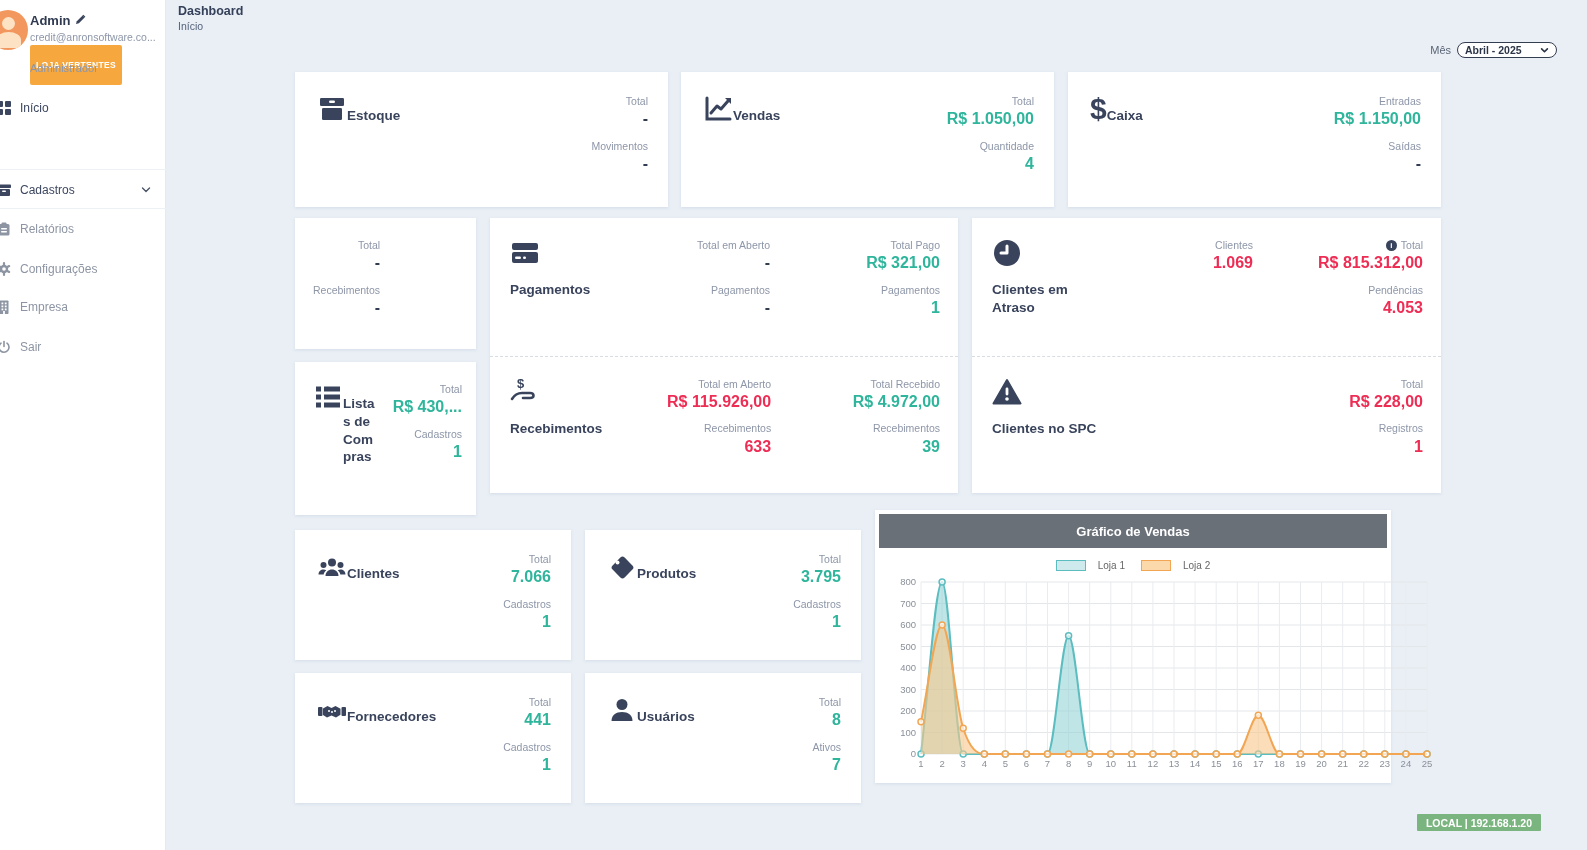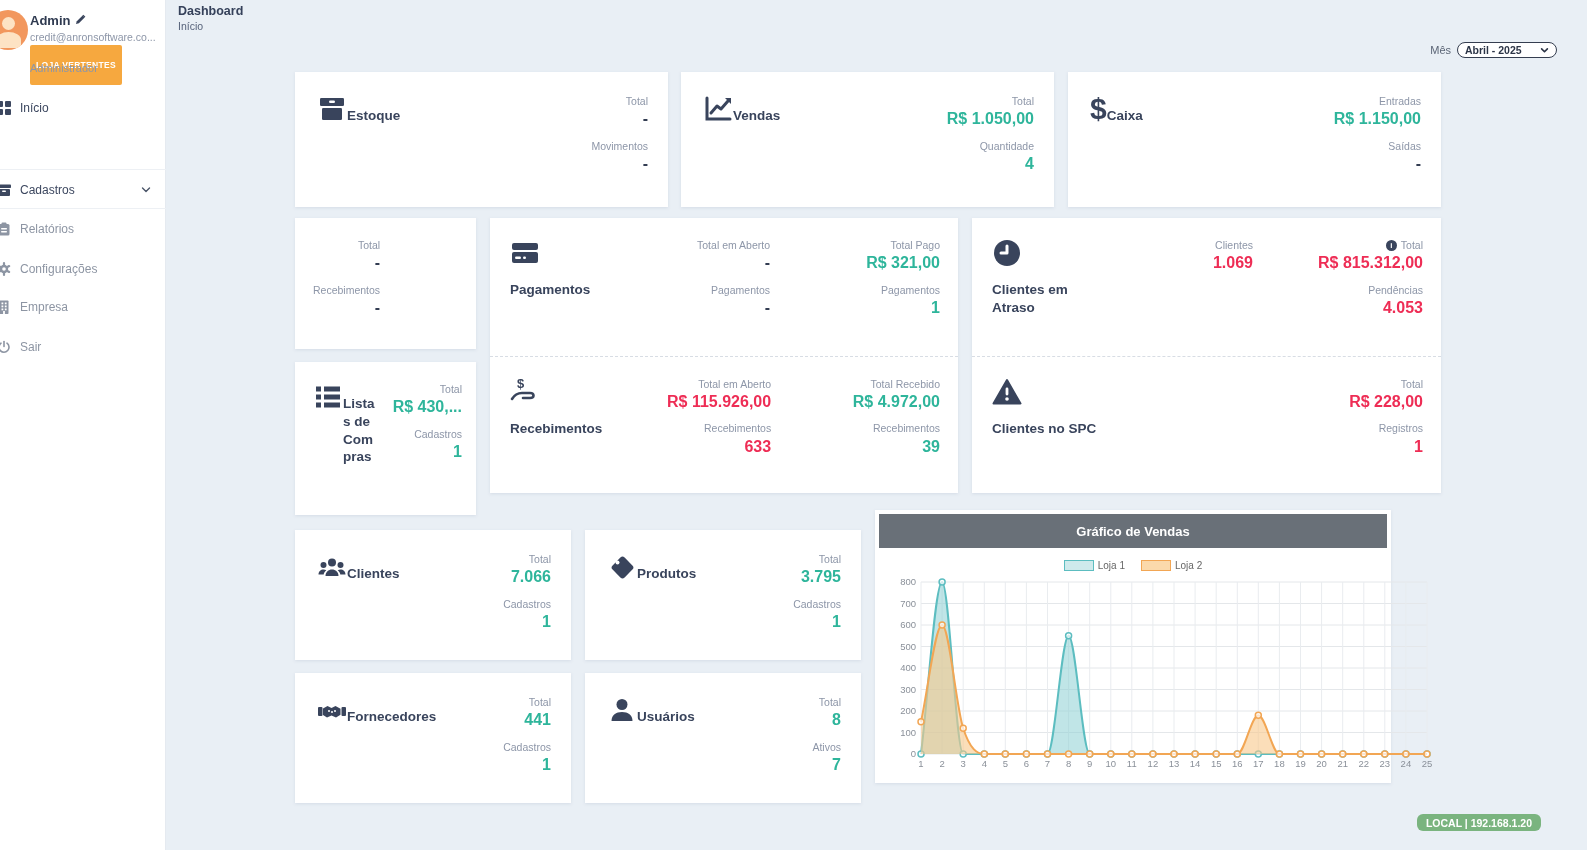--- a/index.html
+++ b/index.html
@@ -57,28 +57,28 @@
   .section + .section{border-top:1px dashed #d8dde4}
   .section .sleft{flex:1;display:flex;flex-direction:column;align-items:flex-start}
   .section .col{width:170px;text-align:right}
   .info-i{display:inline-block;width:11px;height:11px;border-radius:50%;background:#39445c;color:#fff;font-size:8px;font-weight:700;line-height:11px;text-align:center;vertical-align:1px;margin-right:4px}
   .info-i::after{content:"i"}
 
   
   .chart-card{left:875px;top:510px;width:516px;height:273px;padding:4px}
   .chart-header{height:34px;background:var(--chart-header);color:#fff;display:flex;align-items:center;justify-content:center;font-size:13px;font-weight:700}
   .chart-legend{display:flex;align-items:center;justify-content:center;gap:16px;padding-top:11px;height:24px}
-  .legend-item{display:flex;align-items:center;gap:4px;cursor:pointer}
+  .legend-item{display:flex;align-items:center;gap:12px;cursor:pointer}
   .legend-swatch{width:30px;height:11px;border:1.5px solid}
   .legend-swatch.s0{background:#cfeaec;border-color:#5cbdc0}
   .legend-swatch.s1{background:#fbd9ab;border-color:#f2a654}
   .legend-label{font-size:10px;color:#666}
   .chart-body{padding:2px 0 0 8px}
 
-  .env-badge{position:absolute;right:46px;top:814px;background:var(--footer-green);color:#fff;font-size:10.5px;font-weight:700;padding:2.5px 9px;border-radius:6px}
+  .env-badge{position:absolute;right:46px;top:814px;background:var(--footer-green);color:#fff;font-size:10.5px;font-weight:700;padding:2.5px 9px;border-radius:1px}
 </style>
 </head>
 <body>
 
 <div class="sidebar">
   <div class="avatar">
       <div class="head"></div>
       <div class="body"></div>
     </div>
   <div class="u-name">

